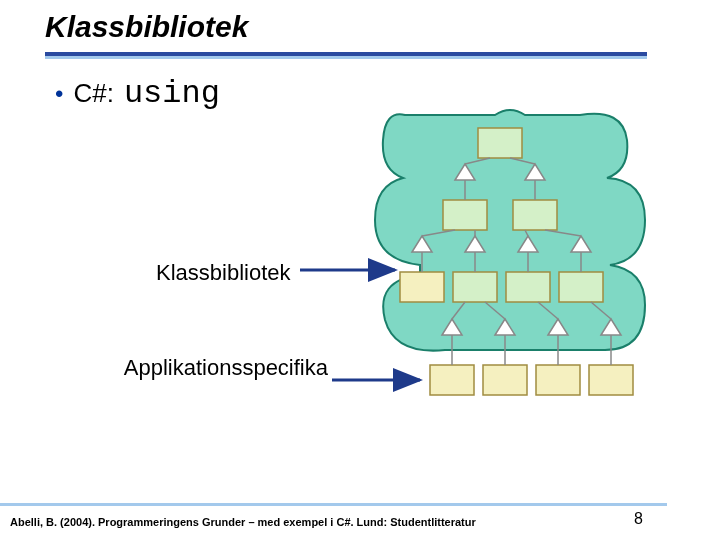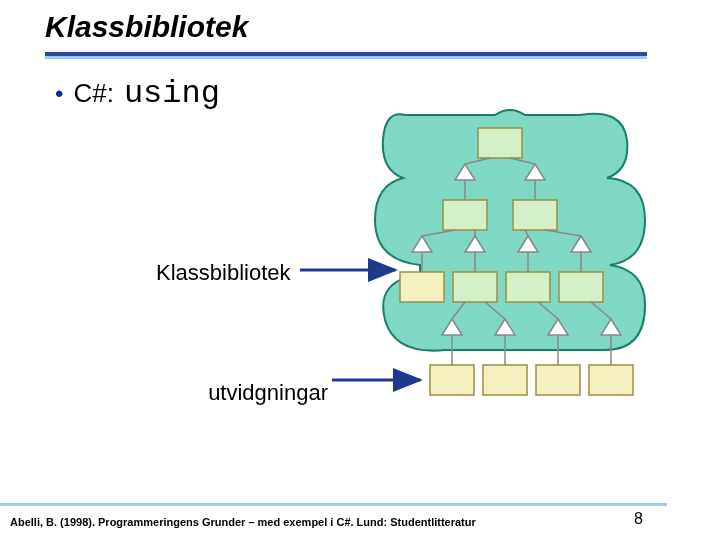--- a/index.html
+++ b/index.html
@@ -117,22 +117,21 @@
 
   <div class="bullet-row">
     <span class="bullet-dot">•</span>
     <span class="bullet-text">C#:</span>
     <span class="bullet-code">using</span>
   </div>
 
   <div class="label-klass">Klassbibliotek</div>
 
   <div class="label-app">
-    <br>
-    <span>utvidgningar</span>
+    <span>Applikationsspecifika</span><br>
   </div>
 
   <svg class="diagram" viewBox="0 0 310 340">
 
     <path d="M 60 15
              Q 40 10 38 40
              Q 36 70 58 78
              Q 30 85 30 120
              Q 30 160 75 165
              L 75 175
@@ -204,16 +203,16 @@
     <defs>
       <marker id="ah" markerWidth="10" markerHeight="8" refX="9" refY="4" orient="auto">
         <polygon points="0 0, 10 4, 0 8" fill="#1e3a8a"></polygon>
       </marker>
     </defs>
     <line x1="300" y1="270" x2="395" y2="270" stroke="#1e3a8a" stroke-width="3" marker-end="url(#ah)"></line>
     <line x1="332" y1="380" x2="420" y2="380" stroke="#1e3a8a" stroke-width="3" marker-end="url(#ah)"></line>
   </svg>
 
   <div class="footer-rule"></div>
-  <div class="footer">Abelli, B. (1998). Programmeringens Grunder – med exempel i C#. Lund: Studentlitteratur</div>
+  <div class="footer">Abelli, B. (2004). Programmeringens Grunder – med exempel i C#. Lund: Studentlitteratur</div>
   <div class="page-num">8</div>
 
 </div>
 
 </body></html>

